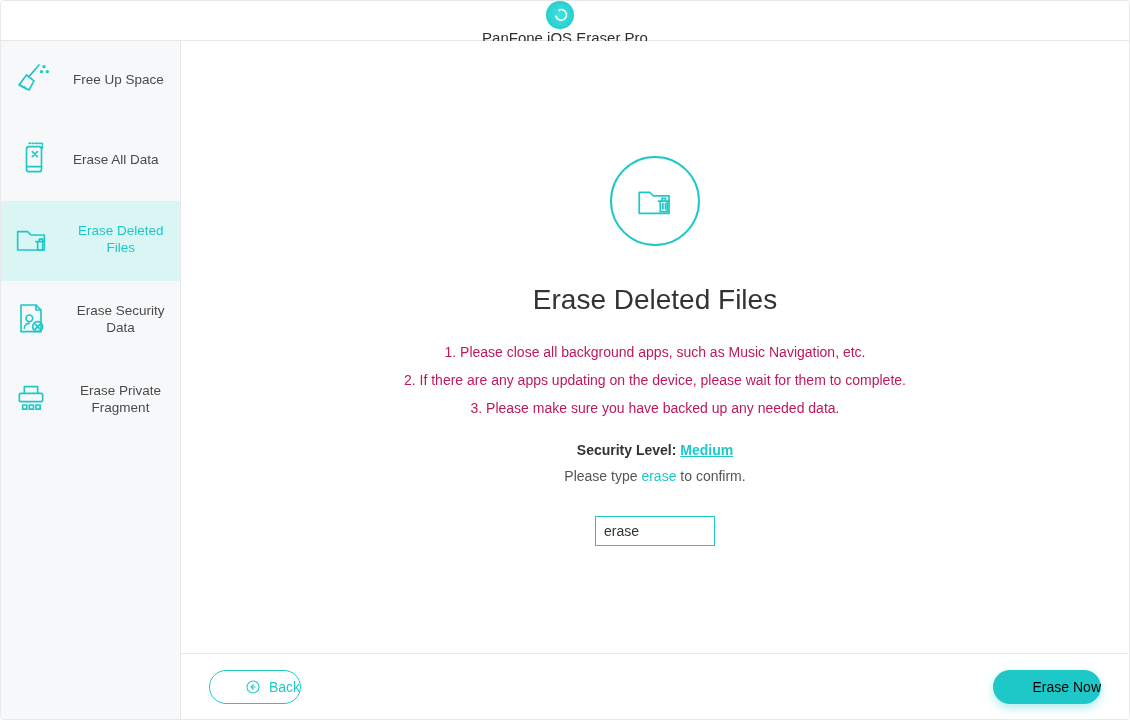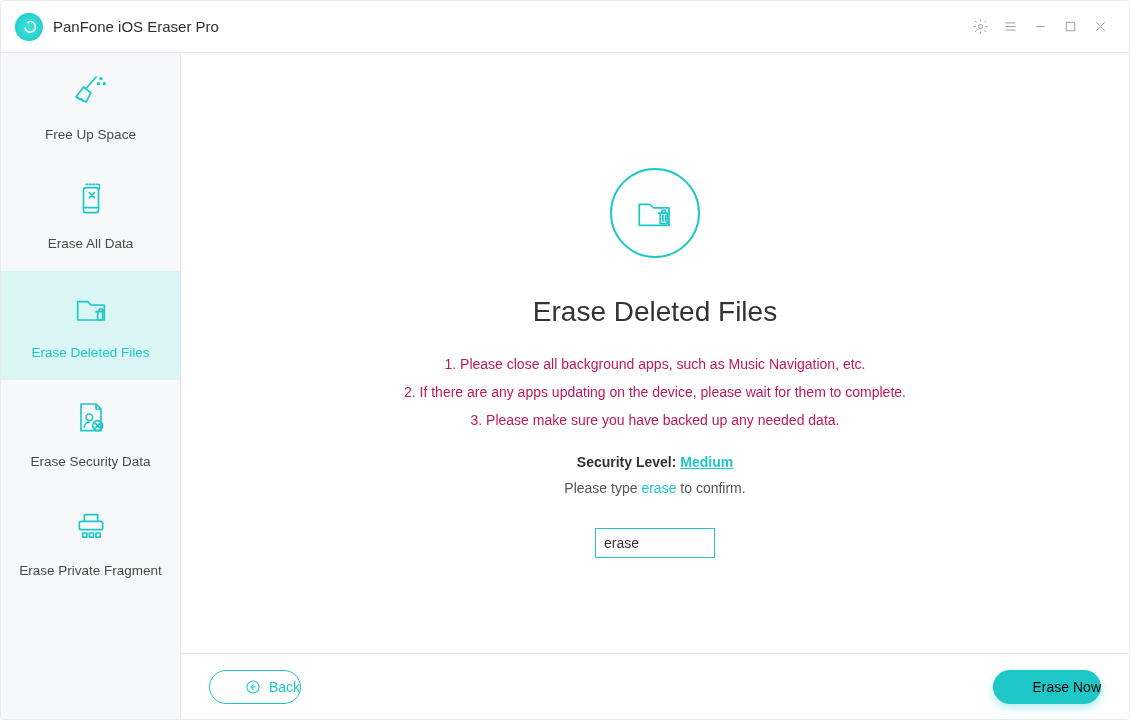--- a/index.html
+++ b/index.html
@@ -17,23 +17,24 @@
 
   .window{
     width:1130px;height:720px;
     display:flex;flex-direction:column;
     border:1px solid #e9e9e9;border-radius:4px;overflow:hidden;
     background:#fff;
   }
 
   
   .titlebar{
-    height:52px;display:flex;align-items:center;
+    height:40px;display:flex;align-items:center;
     padding:0 14px;border-bottom:1px solid var(--border);
     background:#fff;
+    flex-direction:column;
   }
   .logo-badge{
     width:28px;height:28px;border-radius:50%;
     background:radial-gradient(circle at 50% 50%,#3fe3dd 0%,#1fc8c8 100%);
     display:flex;align-items:center;justify-content:center;
     margin-right:10px;flex:0 0 auto;box-shadow:0 0 0 2px rgba(31,200,200,.15) inset;
   }
   .logo-badge svg{width:16px;height:16px;}
   .app-title{font-size:15px;color:#2f2f2f;}
   .titlebar-spacer{flex:1;}
@@ -47,21 +48,21 @@
   .body{flex:1;display:flex;min-height:0;}
 
   
   .sidebar{
     width:180px;flex:0 0 180px;background:var(--light-bg);
     border-right:1px solid var(--border);
     display:flex;flex-direction:column;
   }
   .side-item{
     width:100%;padding:16px 6px 18px 6px;
-    display:flex;flex-direction:column;align-items:center;gap:12px;
+    display:flex;flex-direction:row;align-items:center;gap:12px;
     cursor:pointer;color:#4a4a4a;
   }
   .side-item .ico{width:54px;height:46px;display:flex;align-items:center;justify-content:center;}
   .side-item .ico svg{stroke:var(--teal);fill:none;stroke-width:2;stroke-linecap:round;stroke-linejoin:round;}
   .side-item .label{font-size:13.5px;text-align:center;line-height:1.25;}
   .side-item.selected{background:var(--sidebar-sel);color:var(--teal);}
   .side-item.selected .label{color:var(--teal);}
 
   
   .main{

